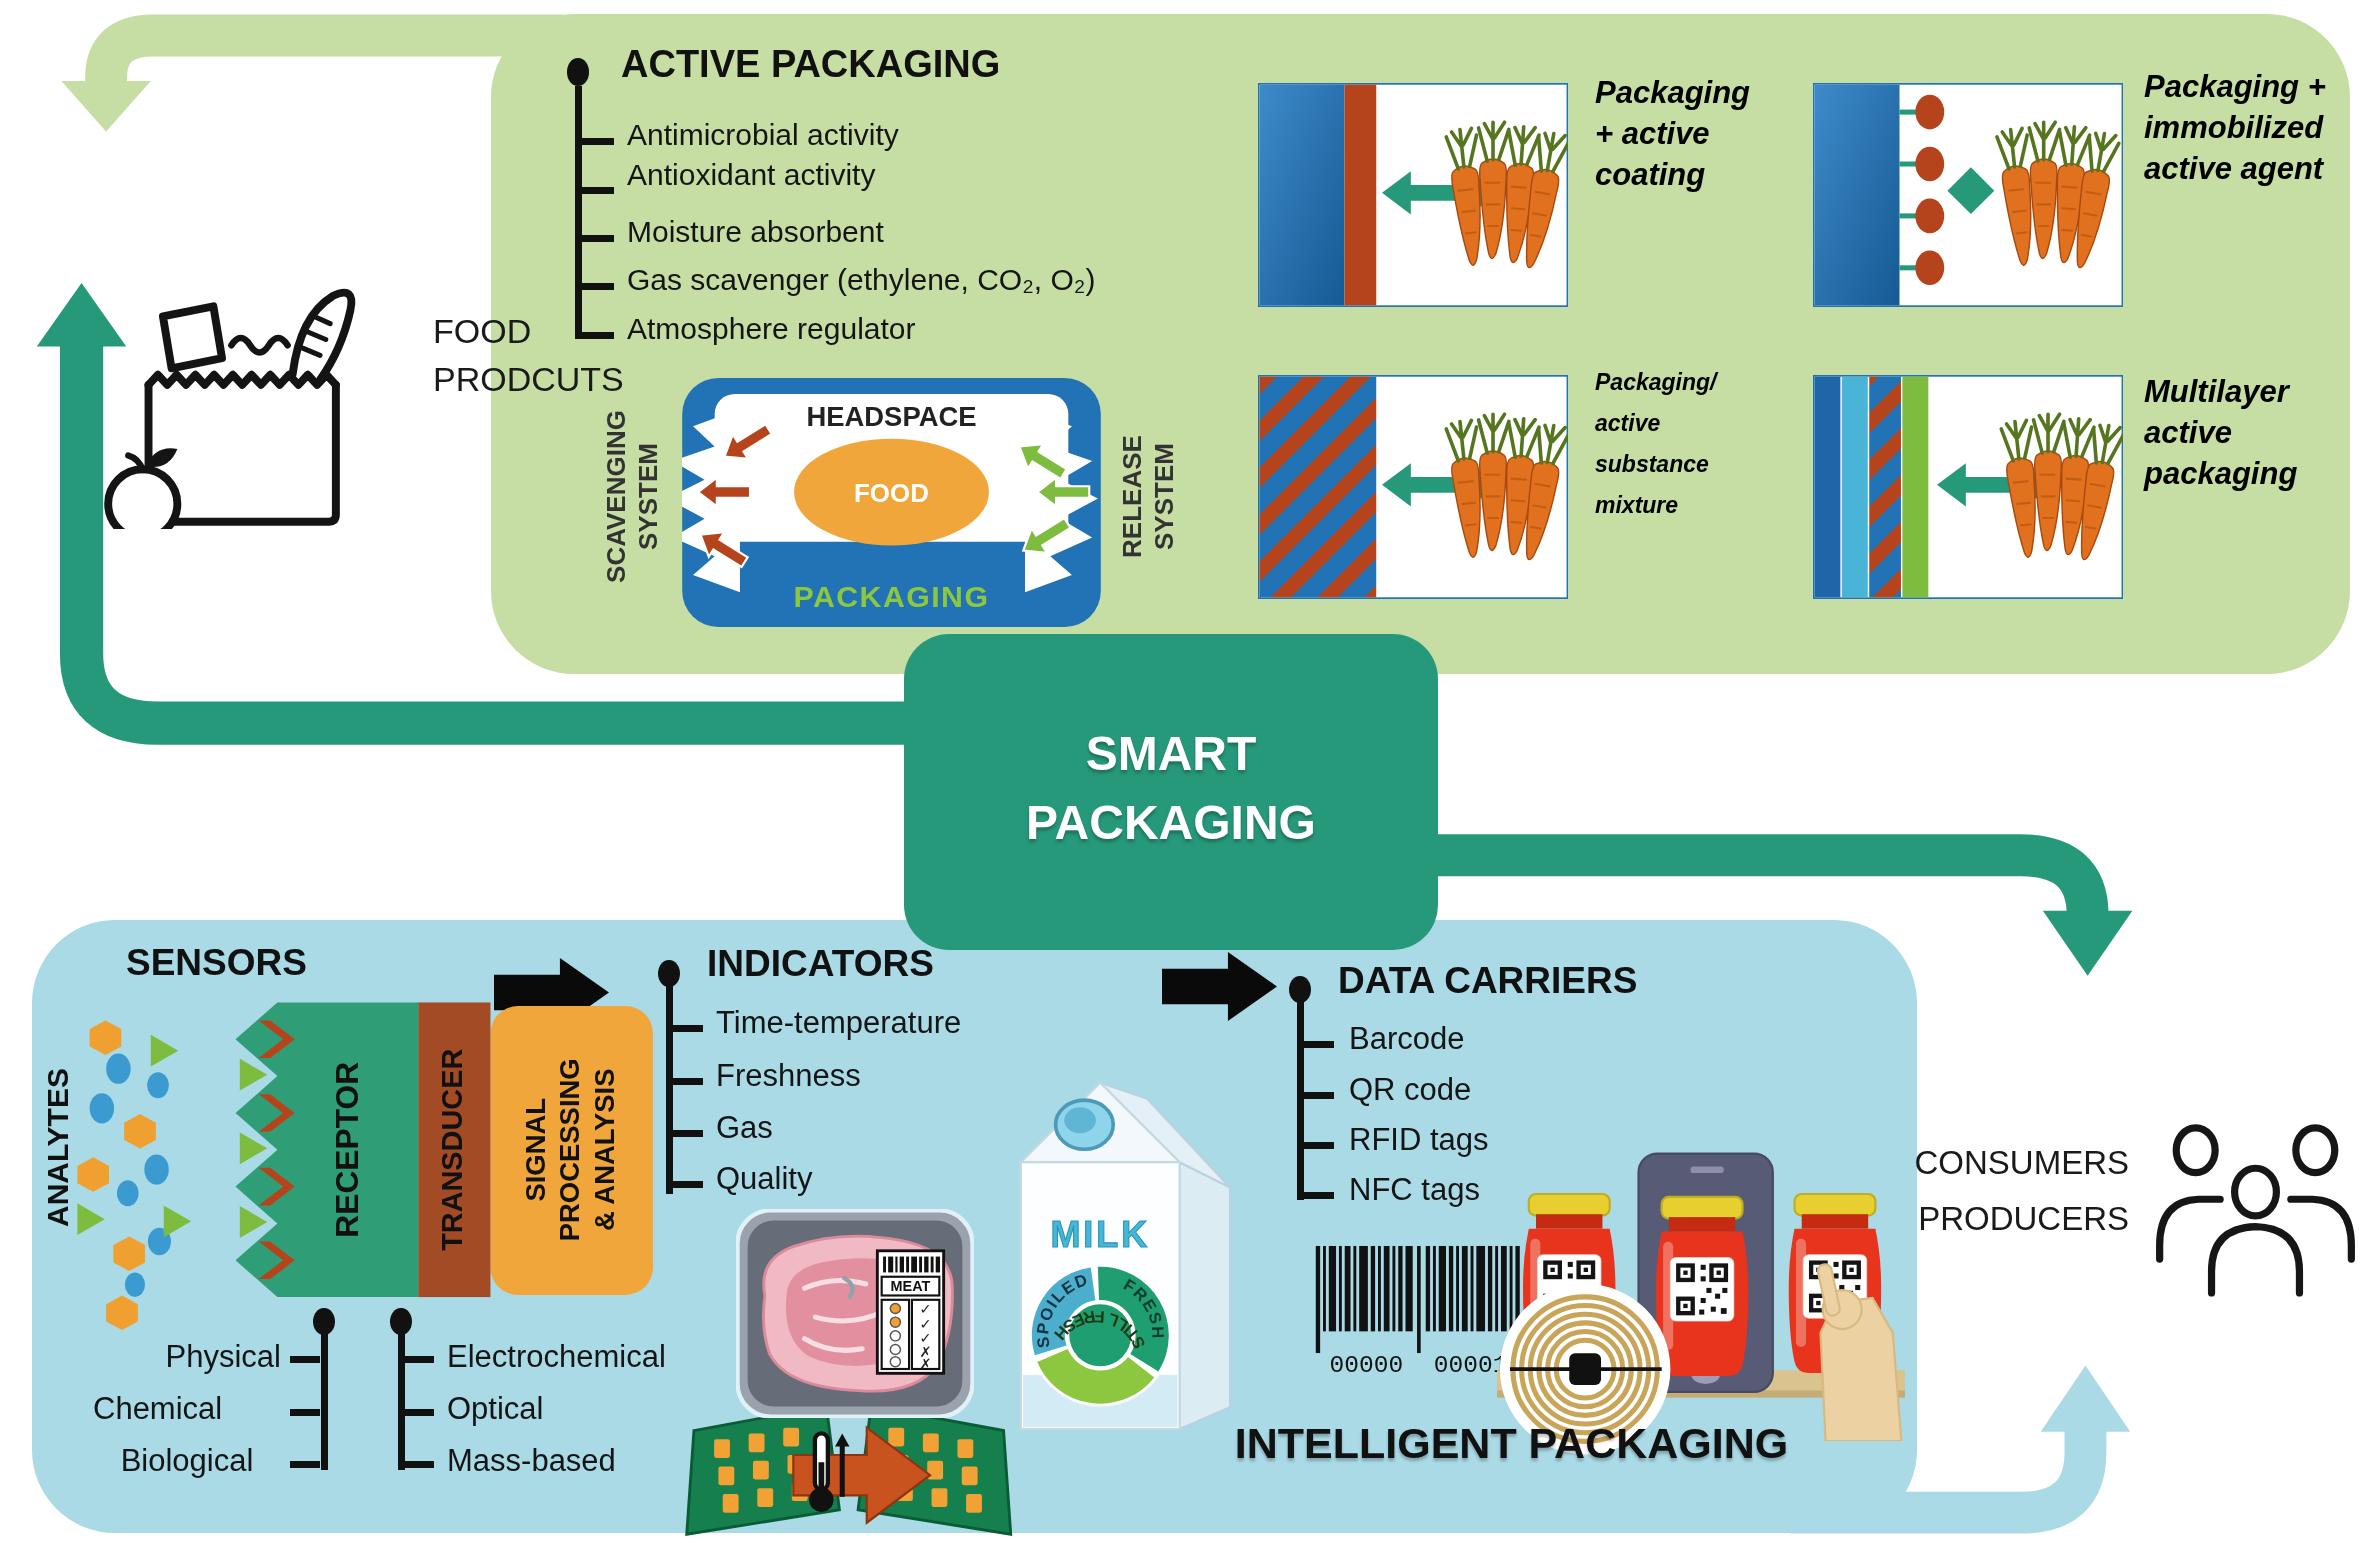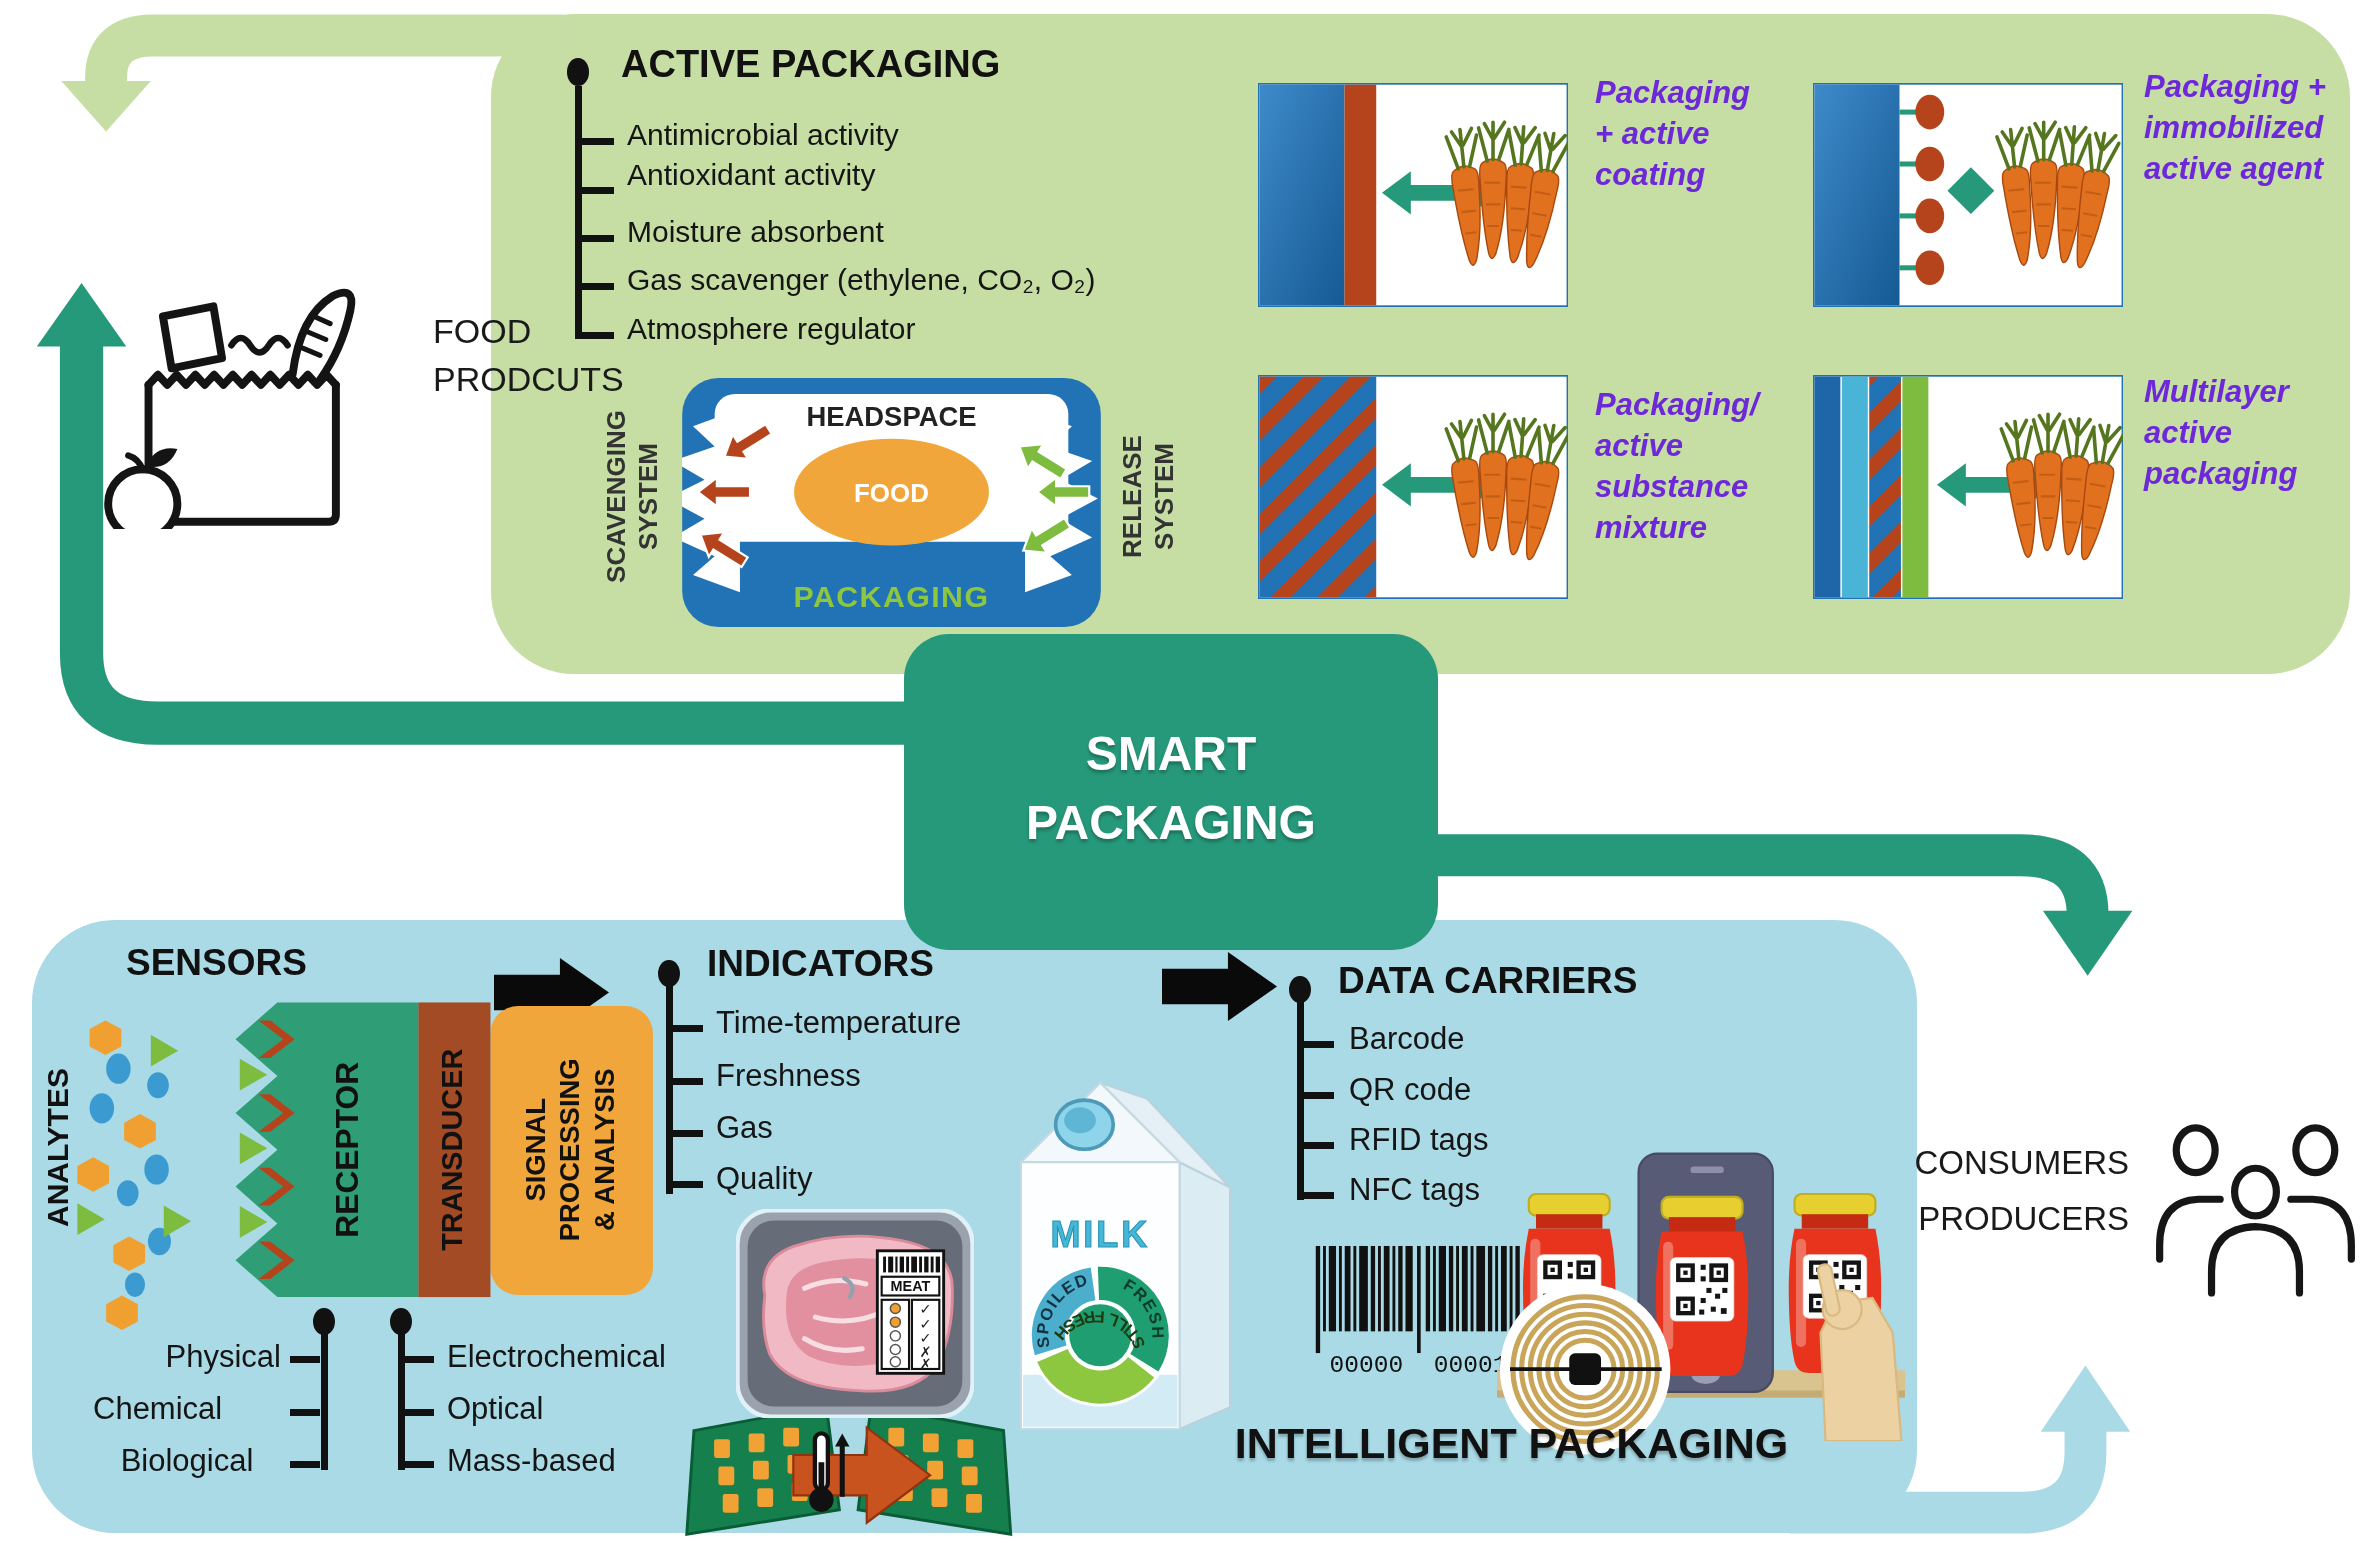--- a/index.html
+++ b/index.html
@@ -9,21 +9,21 @@
   .panel-blue{background:#a9dae6;border-radius:83px;}
   .smart-box{background:#27997b;border-radius:45px;color:#fff;text-align:center;
              font-weight:bold;font-size:48px;line-height:69px;padding-top:85px;
              text-shadow:0 2.9px 3.6px rgba(0,0,0,.28);box-sizing:border-box;}
   .h1{font-weight:bold;color:#111;}
   .item{color:#151515;}
   .vline{position:absolute;width:6.5px;background:#111;}
   .tick{position:absolute;height:6.5px;background:#111;}
   .dotb{position:absolute;width:21.7px;height:27.4px;background:#111;border-radius:50%;}
   .rot{transform:rotate(-90deg);text-align:center;font-weight:bold;color:#333;}
-  .typ{font-style:italic;font-weight:bold;color:#6d28d9;}
+  .typ{font-style:italic;font-weight:bold;color:#000000;}
   svg text{font-family:"Liberation Sans",sans-serif;}
   .mono{font-family:"Liberation Mono",monospace;}
 </style>
 </head>
 <body>
 
 <div class="canvas">
 
 <svg width="0" height="0" style="position:absolute">
  <defs>
@@ -159,21 +159,21 @@
     <use href="#carrots" transform="translate(262,40)"></use>
   </svg>
   <div class="abs typ" style="left:1653px;top:52px;width:224px;font-size:31px;line-height:41px;">Packaging + immobilized active agent</div>
 
   <svg class="abs" style="left:767px;top:361px;" width="310" height="224" viewBox="0 0 430 310">
     <rect width="430" height="310" fill="#fff" stroke="#2273b5" stroke-width="4"></rect>
     <rect x="2" y="2" width="162" height="306" fill="url(#stripes)"></rect>
     <use href="#dblarrow" fill="#27997b" transform="translate(172,118)"></use>
     <use href="#carrots" transform="translate(268,40)"></use>
   </svg>
-  <div class="abs typ" style="left:1104px;top:348px;width:180px;font-size:31px;line-height:41px;margin-top:22px;">Packaging/ active substance mixture</div>
+  <div class="abs typ" style="left:1104px;top:348px;width:180px;font-size:23px;line-height:41px;">Packaging/ active substance mixture</div>
 
   <svg class="abs" style="left:1322px;top:361px;" width="310" height="224" viewBox="0 0 430 310">
     <rect width="430" height="310" fill="#fff" stroke="#2273b5" stroke-width="4"></rect>
     <rect x="2" y="2" width="36" height="306" fill="#1f66a8"></rect>
     <rect x="40" y="2" width="36" height="306" fill="#49b4d6"></rect>
     <rect x="78" y="2" width="44" height="306" fill="url(#stripes)"></rect>
     <rect x="124" y="2" width="36" height="306" fill="#7ebc3f"></rect>
     <use href="#dblarrow" fill="#27997b" transform="translate(172,118)"></use>
     <use href="#carrots" transform="translate(268,40)"></use>
   </svg>

